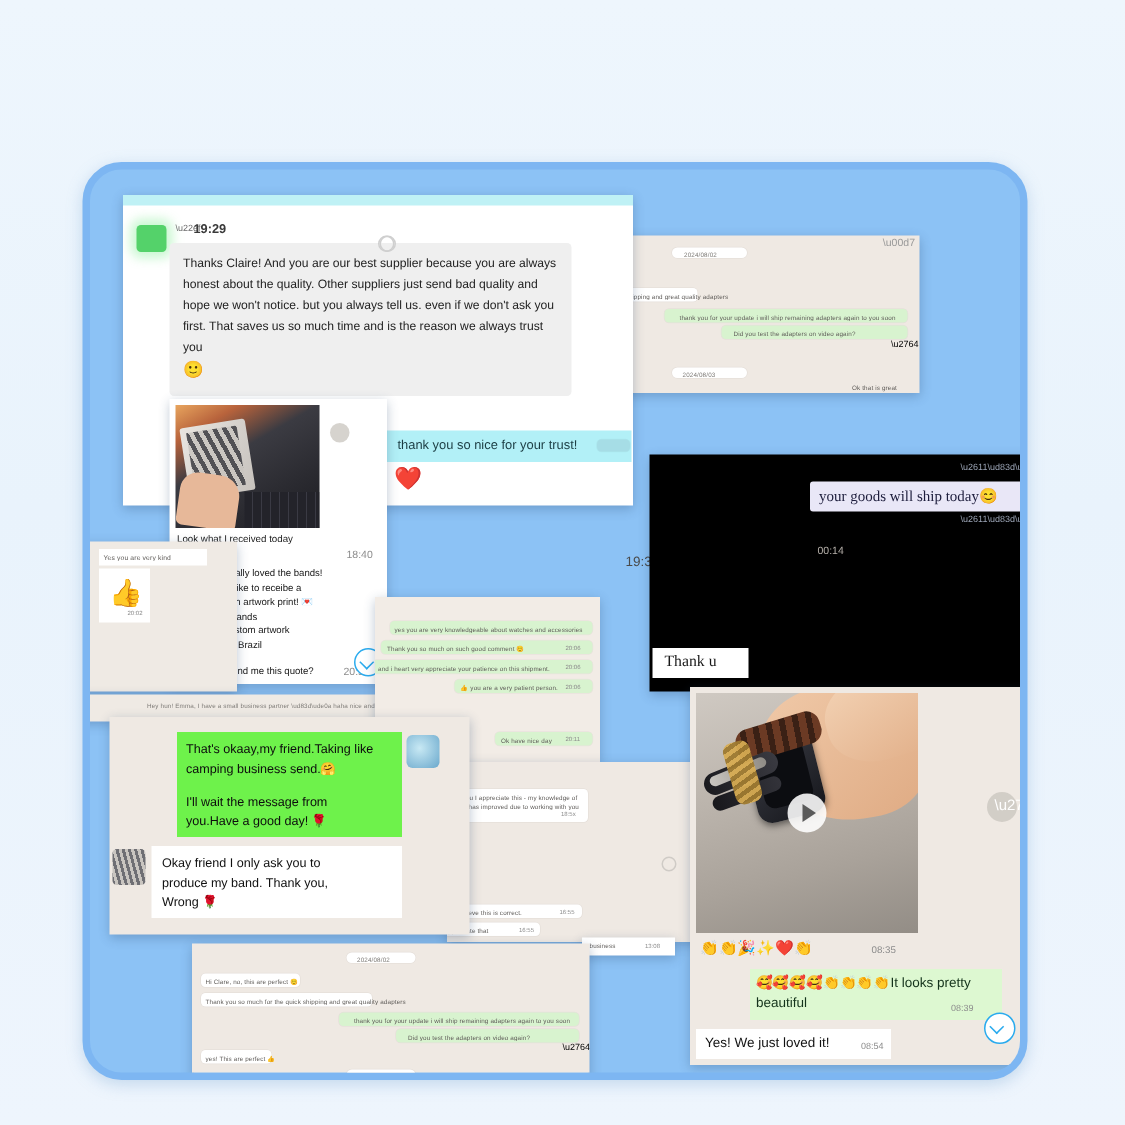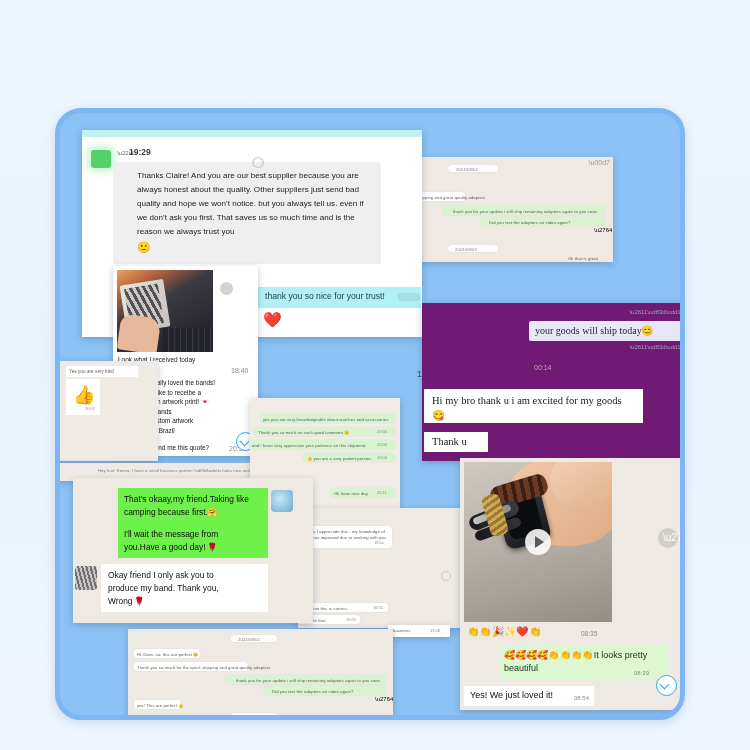--- a/index.html
+++ b/index.html
@@ -102,21 +102,21 @@
     </div>
     <div style="position:absolute;left:357px;top:256px;font-size:9px;color:#4a4a4a;">19:39</div>
 
     <div class="shot white" style="left:22px;top:17px;width:340px;height:207px;">
       <div style="position:absolute;left:0;top:0;width:340px;height:7px;background:#bff1f5;"></div>
       <div class="avat" style="left:9px;top:20px;width:20px;height:18px;background:#54d26a;border-radius:3px;
                   box-shadow:0 0 7px 4px rgba(120,235,140,.40);"></div>
       <div style="position:absolute;left:35px;top:20px;color:#6c6c6c;font-size:6px;">\u22ef</div>
       <div style="position:absolute;left:47px;top:17px;font-size:8.5px;color:#3a3a3a;font-weight:600;">19:29</div>
 
-      <div class="bubble bub-in" style="left:31px;top:32px;width:268px;padding:7px 9px 10px 24px;">
+      <div class="bubble bub-in" style="left:31px;top:32px;width:268px;padding:7px 9px 10px 9px;">
         <div style="font-size:8.1px;line-height:13.9px;color:#222;">Thanks Claire! And you are our best supplier because you are always honest about the quality. Other suppliers just send bad quality and hope we won't notice. but you always tell us. even if we don't ask you first. That saves us so much time and is the reason we always trust you</div>
         <div style="font-size:11px;line-height:13px;margin-top:2px;">🙂</div>
       </div>
 
       <div class="circbtn" style="left:170px;top:44px;width:0;height:0;"></div>
       <div style="position:absolute;left:169px;top:9px;"></div>
       <div class="circbtn" style="left:168px;top:26px;width:0;height:0;"></div>
       <div style="position:absolute;left:167px;top:25px;width:0;height:0;"></div>
       <div style="position:absolute;left:168px;top:25px;"></div>
       <div class="circbtn" style="left:0;top:0;width:0;height:0;"></div>
@@ -179,31 +179,27 @@
       <div class="bubble bub-white" style="left:18px;top:18px;width:34px;height:36px;">
         <div style="position:absolute;left:7px;top:5px;font-size:18px;">👍</div>
         <div class="ts" style="left:19px;top:27px;font-size:4px;">20:02</div>
       </div>
     </div>
 
     <div class="shot" style="left:-12px;top:350px;width:342px;height:18px;background:#efeae4;">
       <div class="blurtxt" style="left:50px;top:5px;">Hey hun! Emma, I have a small business partner \ud83d\ude0a haha nice and be in touch</div>
     </div>
 
-    <div class="shot white" style="left:362px;top:190px;width:272px;height:158px;background:#701a75;">
+    <div class="shot white" style="left:373px;top:190px;width:272px;height:158px;background:#000000;">
       <div style="position:absolute;right:10px;top:6px;font-size:6px;color:#9aa3b4;">\u2611\ud83d\udd14</div>
       <div class="bubble bub-lilac" style="left:107px;top:18px;width:157px;height:20px;border-radius:2px;">
         <div style="position:absolute;left:6px;top:4px;font-size:10px;font-family:'Liberation Serif',serif;color:#1d1d3c;">your goods will ship today😊</div>
       </div>
       <div style="position:absolute;right:10px;top:41px;font-size:6px;color:#9aa3b4;">\u2611\ud83d\udd14</div>
       <div style="position:absolute;left:112px;top:61px;font-size:7px;color:#b6b0aa;">00:14</div>
-      <div class="bubble bub-white" style="left:2px;top:86px;width:219px;height:34px;">
-        <div style="position:absolute;left:8px;top:4px;width:205px;font-size:10.5px;line-height:15px;
-                    font-family:'Liberation Serif',serif;color:#171717;">Hi my bro thank u i am excited for my goods 😋</div>
-      </div>
       <div class="bubble bub-white" style="left:2px;top:129px;width:64px;height:20px;">
         <div style="position:absolute;left:8px;top:4px;font-size:10.5px;
                     font-family:'Liberation Serif',serif;color:#171717;">Thank u</div>
       </div>
     </div>
 
     <div class="shot" style="left:190px;top:285px;width:150px;height:110px;background:#f2ece6;">
       <div class="ln g" style="left:10px;top:16px;width:135px;height:9px;"></div>
       <div class="blurtxt d" style="left:13px;top:19px;">yes you are very knowledgeable about watches and accessories</div>
       <div class="ln g" style="left:4px;top:29px;width:141px;height:9px;"></div>
@@ -238,21 +234,21 @@
     </div>
     <div class="shot" style="left:328px;top:512px;width:62px;height:12px;background:#fff;">
       <div class="blurtxt d" style="left:5px;top:3px;">business</div>
       <div class="ts" style="left:42px;top:3px;font-size:4px;">13:08</div>
     </div>
 
     <div class="shot" style="left:13px;top:365px;width:240px;height:145px;background:#efe9e3;">
       <div class="bubble bub-green" style="left:45px;top:10px;width:150px;height:70px;">
         <div style="position:absolute;left:6px;top:5px;font-size:8.4px;line-height:12.5px;color:#0d0d0d;">
           <div>That's okaay,my friend.Taking like</div>
-          <div> camping because first.🤗</div>
+          <div> camping business send.🤗</div>
           <div style="height:10px;"></div>
           <div>I'll wait the message from</div>
           <div>you.Have a good day! 🌹</div>
         </div>
       </div>
       <div class="avat" style="left:198px;top:12px;width:22px;height:22px;
                   background:radial-gradient(circle at 40% 40%,#c8e9f4,#6aa8cc);border-radius:4px;"></div>
       <div class="avat" style="left:2px;top:88px;width:22px;height:24px;
                   background:repeating-linear-gradient(75deg,#6f6f74 0 2px,#c9c5c0 2px 4px);border-radius:3px;"></div>
       <div class="bubble bub-white" style="left:28px;top:86px;width:167px;height:48px;">

